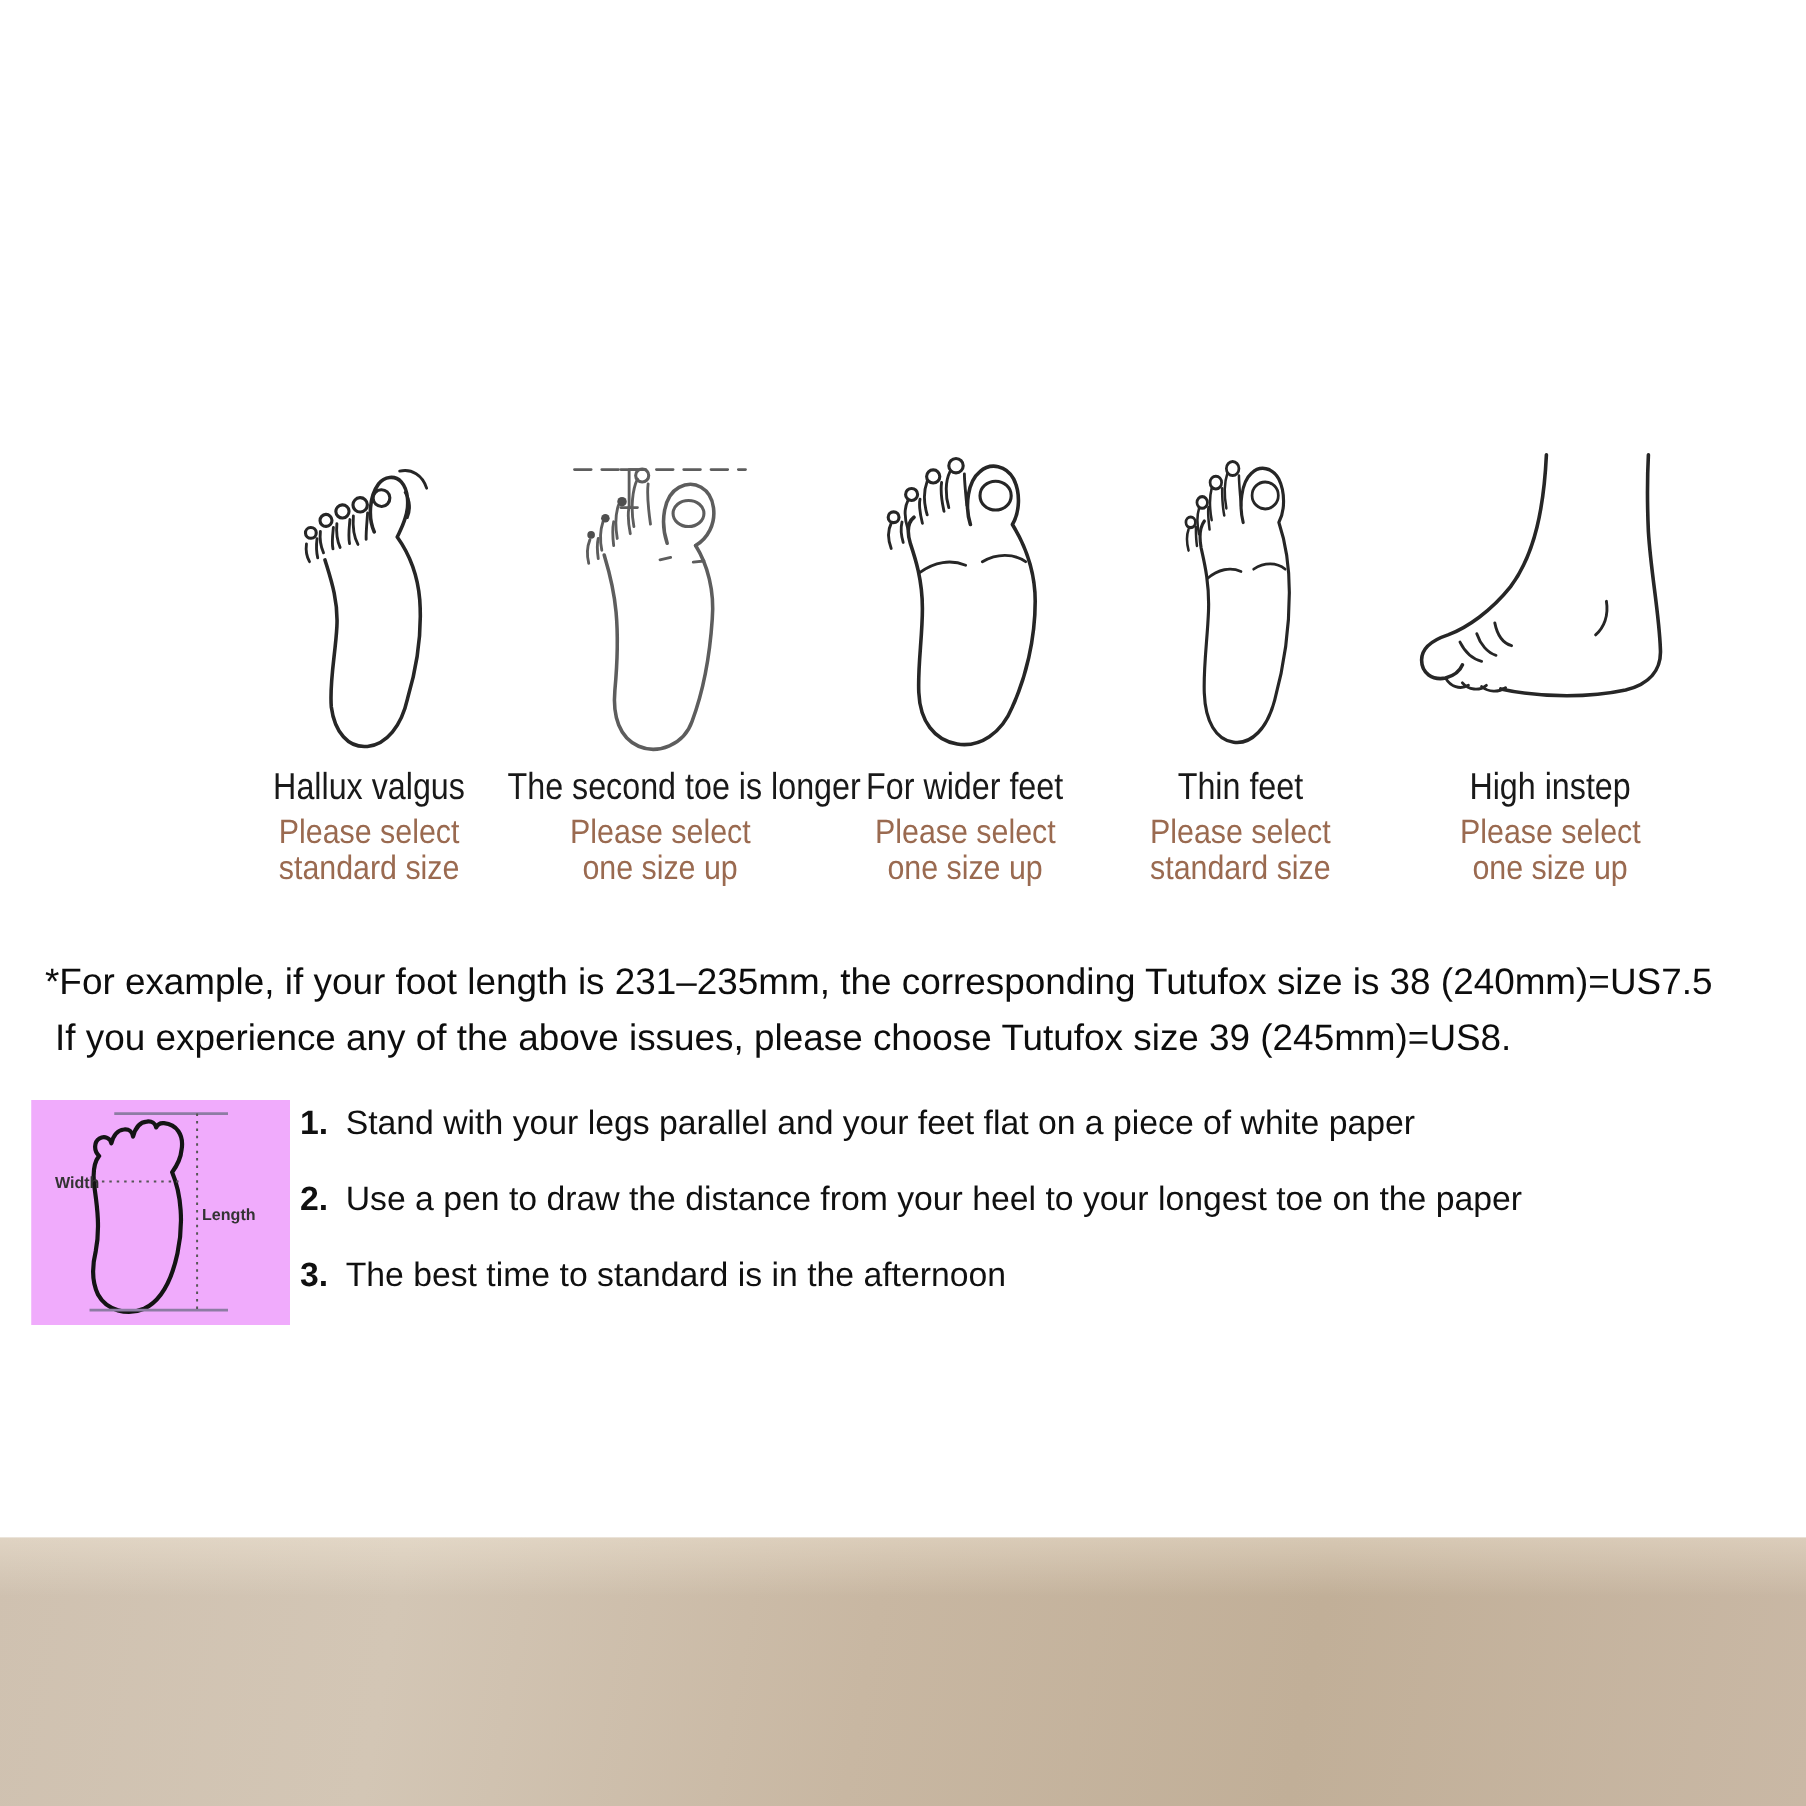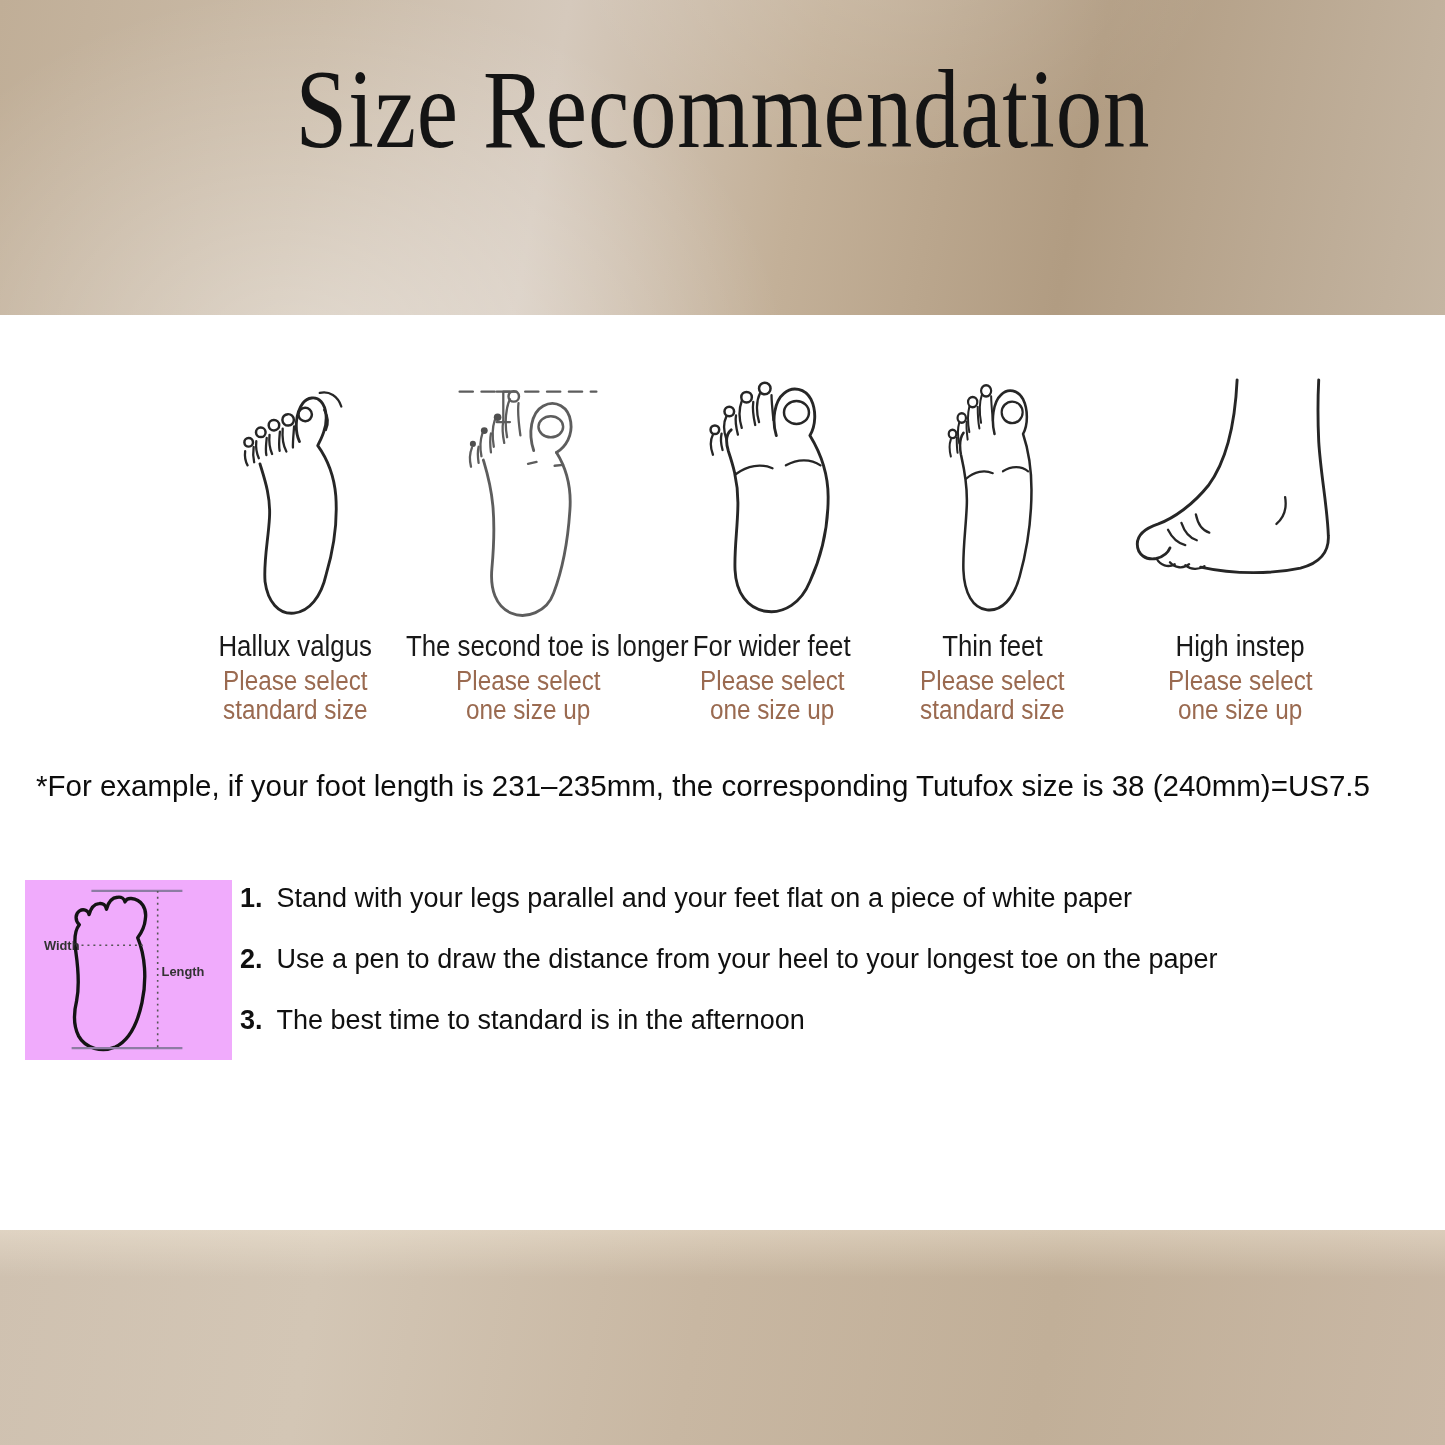--- a/index.html
+++ b/index.html
@@ -28,21 +28,21 @@
   }
   .page-title{
     display:inline-block;white-space:nowrap;
     font-family:"Liberation Serif","DejaVu Serif",serif;
     font-weight:normal;font-size:112px;color:#141414;
     transform:scaleX(.83);transform-origin:center;
     letter-spacing:1px;margin-top:-20px;
   }
 
   
-  .foot-col{position:absolute;top:364px;text-align:center;}
+  .foot-col{position:absolute;top:348px;text-align:center;}
   .foot-col .fig{height:258px;display:flex;align-items:flex-end;justify-content:center;}
   .foot-label{
     margin-top:7px;font-size:30px;line-height:34px;color:#191919;
   }
   .foot-label span{display:inline-block;white-space:nowrap;transform:scaleX(.86);transform-origin:center;}
   .foot-advice{margin-top:4px;font-size:27px;line-height:29px;color:#9a6a50;}
   .foot-advice span{display:inline-block;white-space:nowrap;transform:scaleX(.9);transform-origin:center;}
 
   .col-1{left:170px;width:250px;}
   .col-2{left:383px;width:290px;}
@@ -77,23 +77,20 @@
     font-size:27px;color:#101010;
   }
   .steps li{margin-bottom:25px;line-height:36px;}
   .steps .num{font-weight:bold;margin-right:14px;}
 </style>
 </head>
 <body>
 
 <div class="canvas">
 
-  <header class="band-top">
-    <h1 class="page-title">Size Recommendation</h1>
-  </header>
 
   <section>
 
     <div class="foot-col col-1">
       <div class="fig">
         <svg class="foot" width="134" height="240" viewBox="0 0 140 250">
           <g transform="rotate(-2 70 130)">
             <path class="ln" d="M77 62 C72 50 74 32 82 22 C87 16 96 15 101 21 C107 28 107 42 103 52 C101 58 98 63 96 67 C106 82 112 100 113 120 C114 148 108 178 100 202 C94 225 81 240 65 241 C49 242 38 228 36 207 C35 186 41 163 43 140 C45 118 39 99 35 84"></path>
             <path class="ln-thin" d="M100 12 C110 10 119 16 122 27"></path>
             <path class="ln-thin" d="M104 30 C108 37 108 45 105 51"></path>
@@ -202,20 +199,21 @@
       <div class="foot-advice">
         <span>Please select</span><br>
         <span>one size up</span>
       </div>
     </div>
 
   </section>
 
   <div class="example-note">
     <div class="l1">*For example, if your foot length is 231–235mm, the corresponding Tutufox size is 38 (240mm)=US7.5</div>
+    <div class="l2">If you experience any of the above issues, please choose Tutufox  size 39 (245mm)=US8.</div>
   </div>
 
   <section>
 
     <div class="measure-diagram">
       <svg width="207" height="180" viewBox="0 0 207 182">
         <g transform="rotate(5 95 90)">
           <path d="M100 18 C110 18 117 26 116 38 C116 46 113 52 110 57 C119 74 123 98 120 122 C117 146 109 162 97 169 C84 176 67 173 59 161 C53 151 52 139 54 126 C56 108 52 90 49 77 C46 65 46 55 50 49 C45 45 45 38 49 35 C53 32 58 34 59 38 C60 32 63 27 68 26 C72 25 75 27 76 31 C77 25 80 19 86 18 C90 17 93 19 94 22 C95 19 97 18 100 18 Z" fill="none" stroke="#141414" stroke-width="3.4" stroke-linejoin="round"></path>
         </g>
         <path d="M66 11 H158 M46 170 H158" stroke="#8d7ca3" stroke-width="2.2" fill="none"></path>

